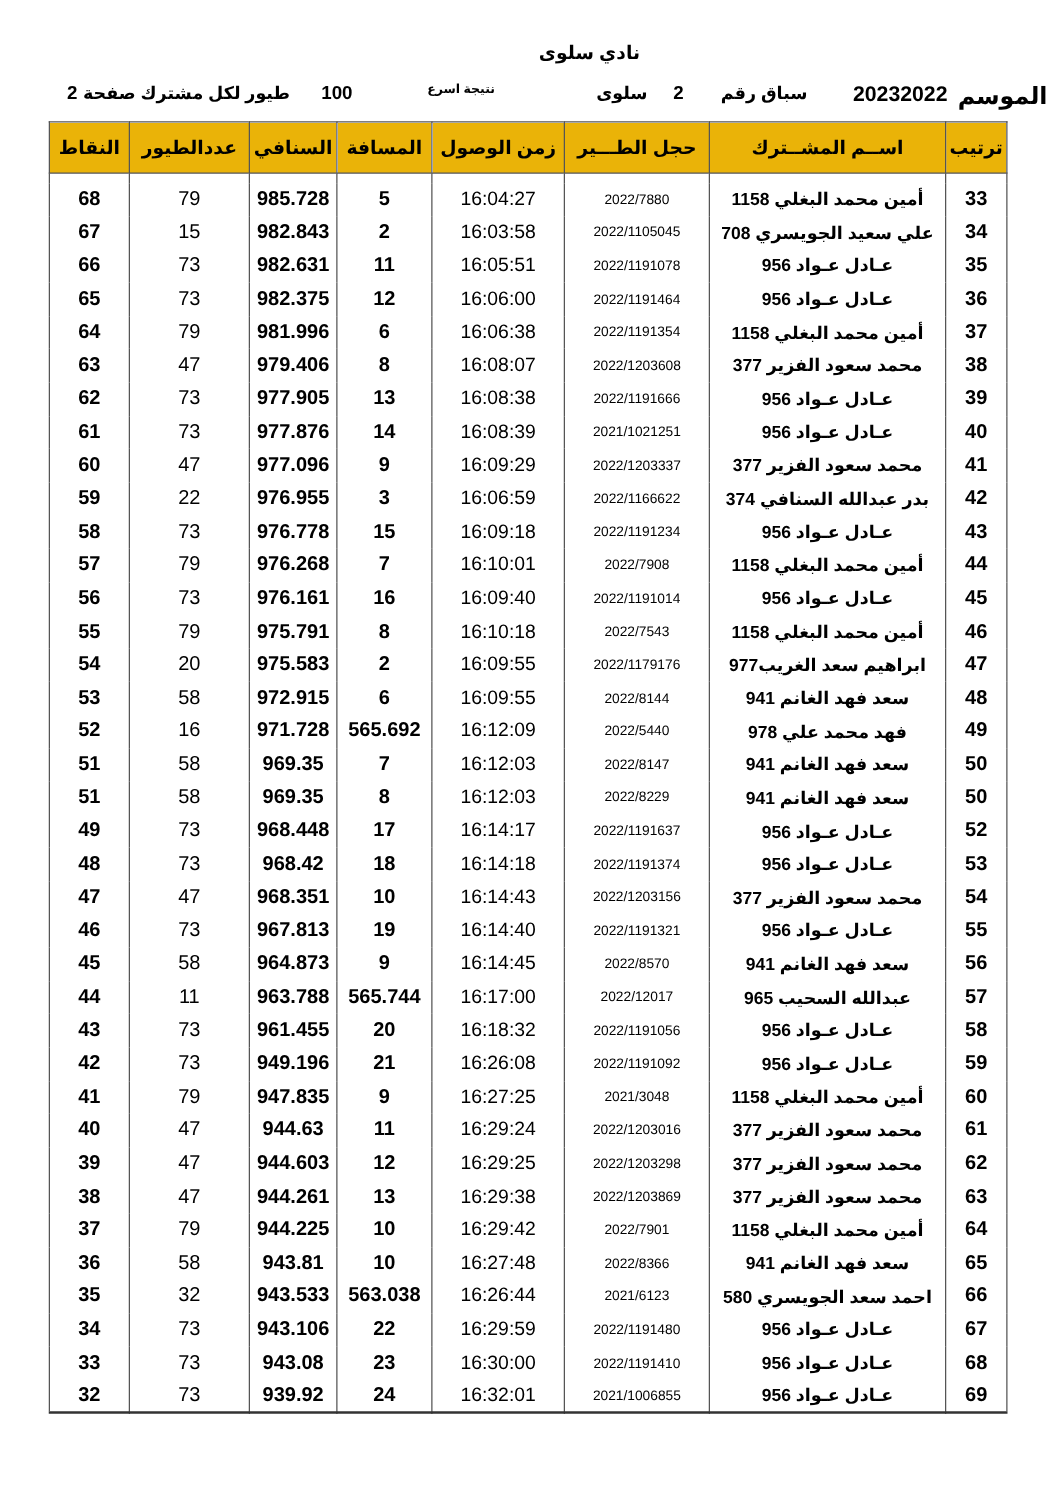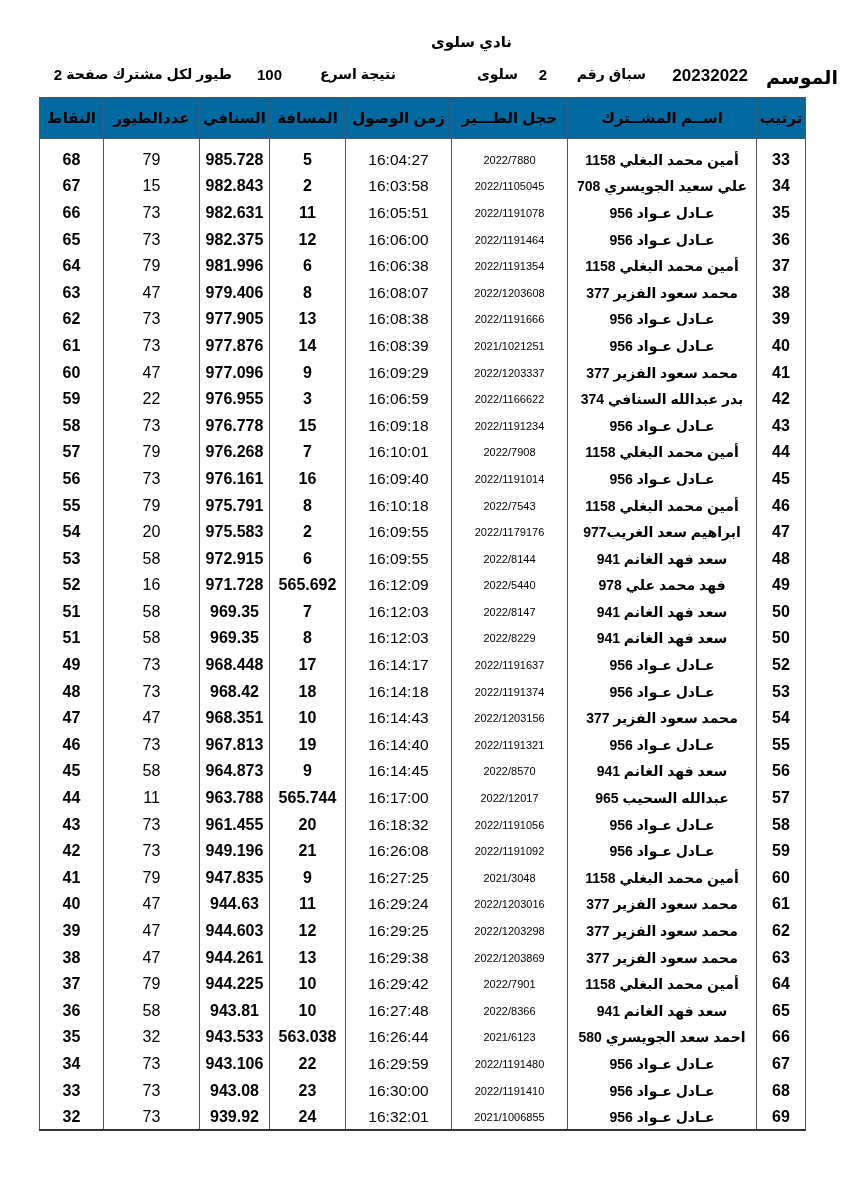--- a/index.html
+++ b/index.html
@@ -13,39 +13,39 @@
   }
   .page { position: relative; width: 848px; height: 1200px; overflow: hidden; }
 
   .club-title {
     position: absolute; top: 33px; right: 336px;
     font-size: 15px; font-weight: bold; white-space: nowrap;
   }
 
   .hdr { position: absolute; top: 66px; white-space: nowrap; font-weight: bold; }
   .hdr-season-label  { right: 10px;  font-size: 19px; }
-  .hdr-season-value  { right: 100px;  font-size: 17px; }
+  .hdr-season-value  { right: 90px;  font-size: 17px; }
   .hdr-race-label    { right: 202px; font-size: 14px; margin-left: 32px; }
   .hdr-race-number   { right: 301px; font-size: 15px; }
   .hdr-location      { right: 330px; font-size: 14px; }
-  .hdr-result-type   { right: 452px; font-size: 14px; }
+  .hdr-result-type   { right: 452px; font-size: 10px; }
   .hdr-birds-count   { right: 566px; font-size: 15px; }
   .hdr-per-member    { right: 616px; font-size: 14px; }
   .hdr-page-number   { right: 786px; font-size: 15px; }
 
   table.results {
     position: absolute; top: 97px; right: 42px;
     width: 766px;
     border-collapse: collapse;
     table-layout: fixed;
     border: 1px solid #444444;
     border-bottom: 2px solid #333333;
   }
   table.results th {
-    background: #0369a1;
+    background: #eab308;
     border: 1px solid #555555;
     height: 41px;
     font-size: 15px; font-weight: bold;
     text-align: center; vertical-align: middle;
     padding: 0; overflow: hidden; white-space: nowrap;
   }
   tr.spacer td {
     height: 8px; padding: 0;
     border-left: 1px solid #555555; border-right: 1px solid #555555;
   }

